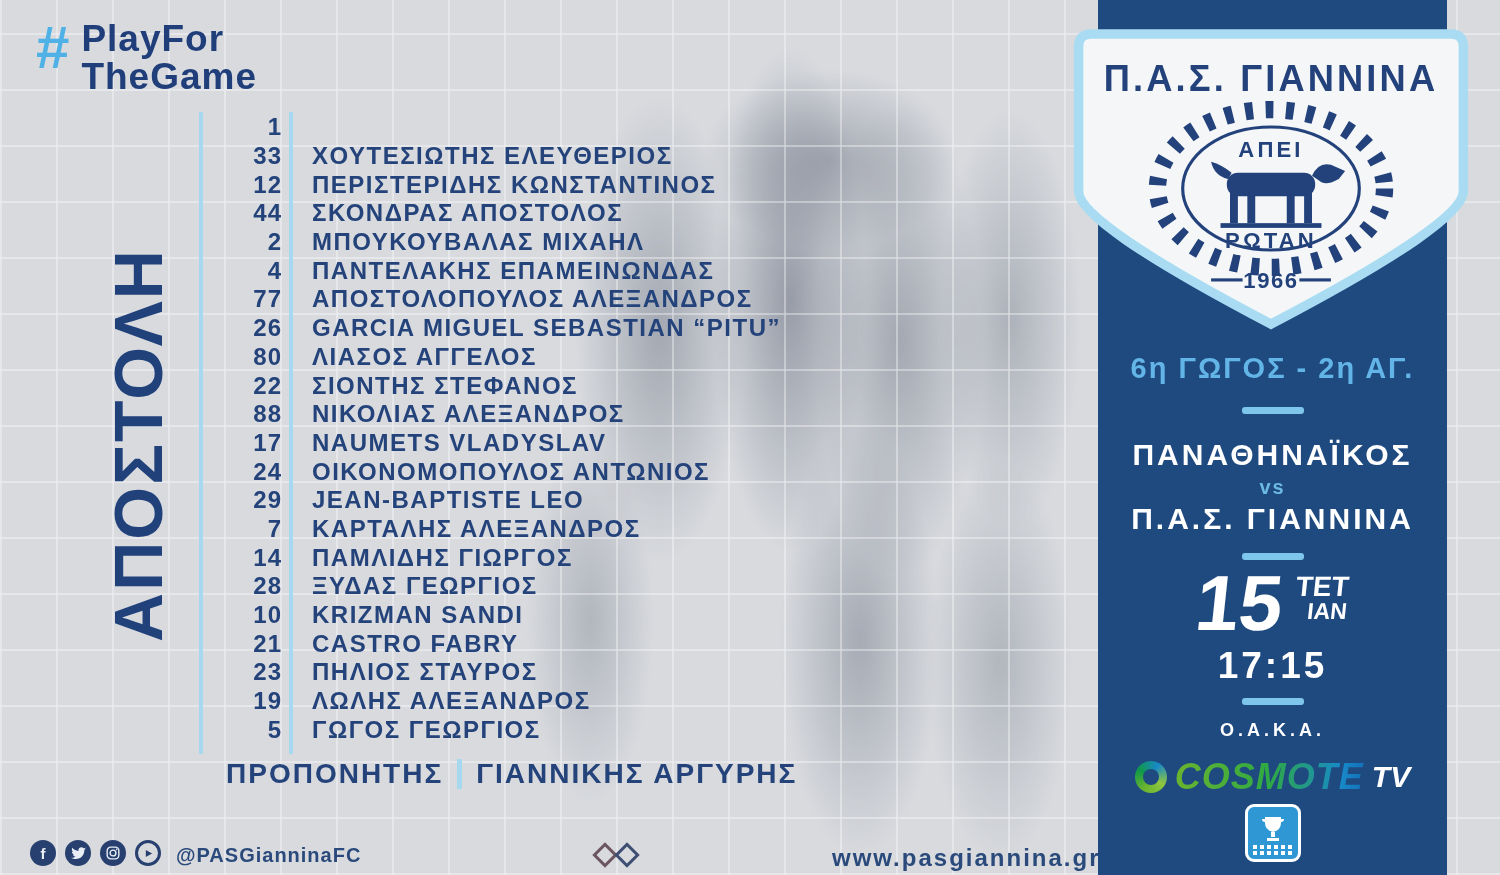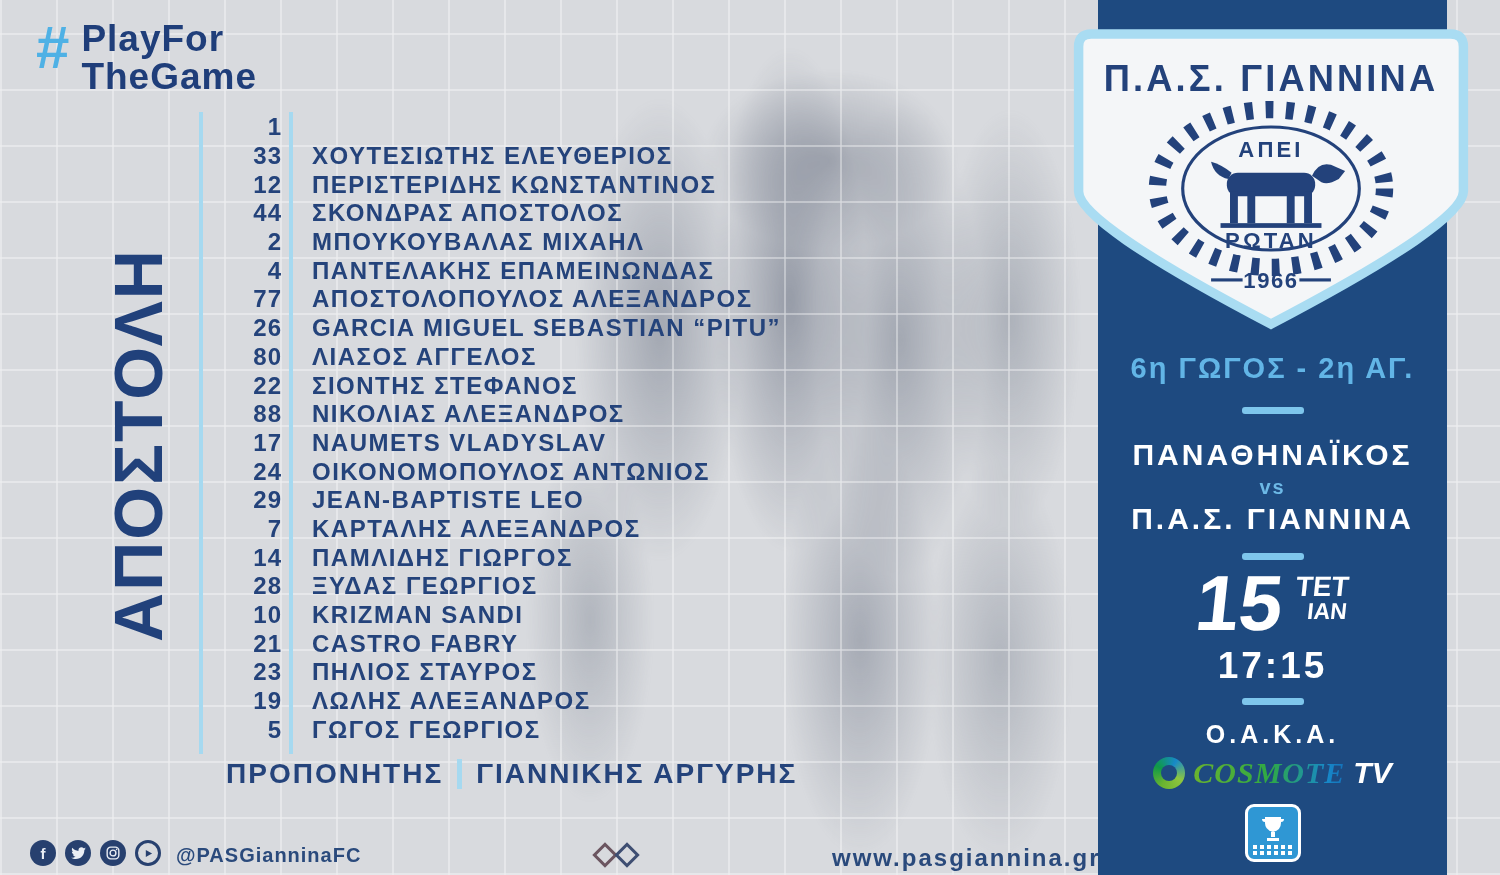--- a/index.html
+++ b/index.html
@@ -54,29 +54,29 @@
   .divider{position:absolute;left:50%;transform:translateX(-50%);width:62px;height:7px;border-radius:3px;background:#7ec6ec;}
   .d1{top:407px;} .d2{top:553px;} .d3{top:698px;}
   .team{font-size:30px;font-weight:bold;letter-spacing:3px;}
   .home{top:438px;} .vs{top:476px;font-size:20px;font-weight:bold;color:#6db9e6;letter-spacing:2px;}
   .away{top:502px;}
   .date-row{top:568px;display:flex;justify-content:center;align-items:flex-start;gap:12px;}
   .day-num{font-size:78px;font-weight:bold;line-height:.9;transform:skewX(-6deg);}
   .date-side{display:flex;flex-direction:column;text-align:left;line-height:.95;padding-top:6px;transform:skewX(-6deg);}
   .wd{font-size:28px;font-weight:bold;} .mo{font-size:23px;font-weight:bold;padding-left:14px;}
   .time{top:645px;font-size:37px;font-weight:bold;letter-spacing:3px;}
-  .venue{top:720px;font-size:25px;font-weight:bold;letter-spacing:4px;}
+  .venue{top:720px;font-size:18px;font-weight:bold;letter-spacing:4px;}
 
   .cosmote{top:756px;display:flex;justify-content:center;align-items:center;gap:8px;}
   .cos-circle{width:32px;height:32px;border-radius:50%;position:relative;
     background:conic-gradient(from 210deg,#6ab42f,#0f9948,#1789c9,#8ec63f,#6ab42f);}
   .cos-circle::after{content:"";position:absolute;inset:8px;border-radius:50%;background:#1e4a80;}
-  .cos-text{font-size:30px;font-weight:bold;font-style:italic;letter-spacing:1px;
+  .cos-text{font-size:36px;font-weight:bold;font-style:italic;letter-spacing:1px;
     background:linear-gradient(90deg,#6ab42f 0%,#2fa944 50%,#1789c9 88%,#1470b8 100%);
-    -webkit-background-clip:text;background-clip:text;color:transparent;font-family:Liberation Serif, serif;}
+    -webkit-background-clip:text;background-clip:text;color:transparent;}
   .cos-tv{font-size:30px;font-weight:bold;font-style:italic;color:#fff;}
 
   .cup-logo{position:absolute;left:50%;transform:translateX(-50%);top:804px;width:56px;height:58px;
     background:#2f97d4;border:3px solid #fff;border-radius:9px;display:flex;flex-direction:column;
     align-items:center;justify-content:flex-end;padding-bottom:4px;box-sizing:border-box;}
   .cup-rows{width:40px;height:4px;margin-top:2px;
     background:repeating-linear-gradient(90deg,#fff 0 4px,transparent 4px 7px);}
 
   
   .footer{position:absolute;left:0;top:836px;width:1098px;height:39px;}

